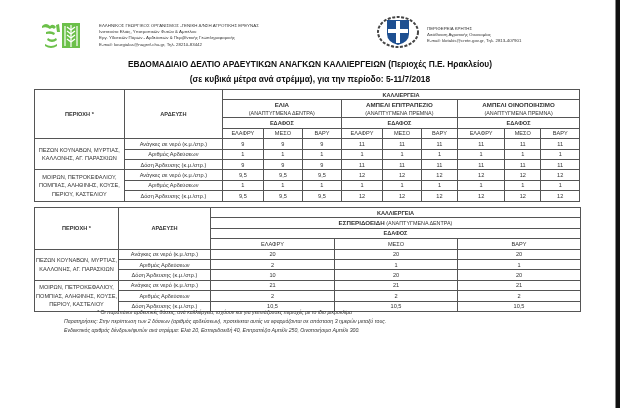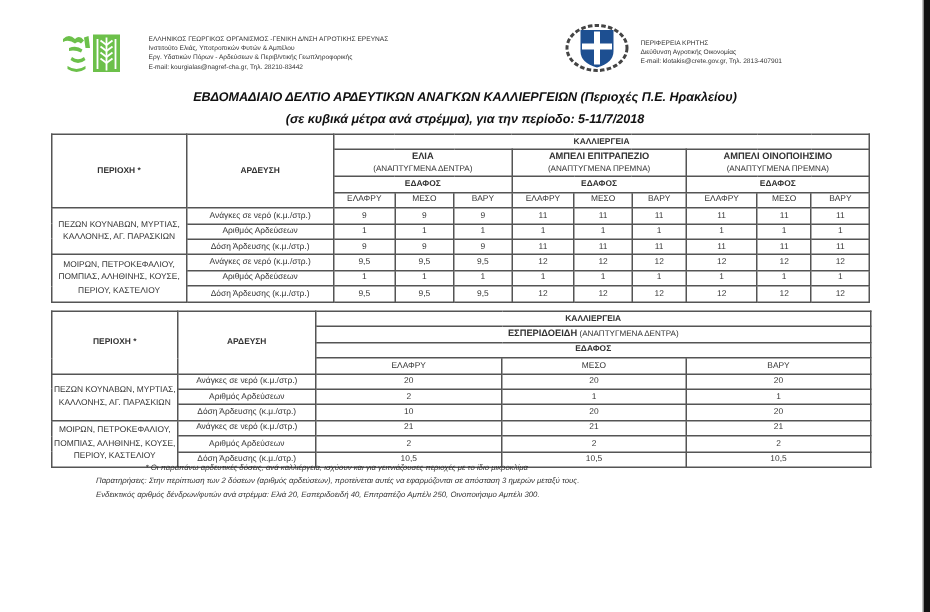--- a/index.html
+++ b/index.html
@@ -8,21 +8,21 @@
   .edge { position:absolute; right:0; top:0; width:4px; height:408px; background:#111; }
   .edge2 { position:absolute; right:4px; top:0; width:1px; height:408px; background:#888; }
 
   .hdr-left { position:absolute; left:40px; top:20px; width:260px; height:30px; }
   .logo-green { position:absolute; left:0; top:0; width:50px; height:30px; }
   .hdr-left .txt { position:absolute; left:59px; top:3px; font-size:4.4px; line-height:6.2px; color:#333; white-space:nowrap; }
   .hdr-right { position:absolute; left:376px; top:14px; width:200px; height:34px; }
   .emblem { position:absolute; left:0; top:0; width:44px; height:34px; }
   .hdr-right .txt { position:absolute; left:51px; top:12px; font-size:4.4px; line-height:6.2px; color:#333; white-space:nowrap; }
 
-  .title { position:absolute; left:0; width:620px; text-align:center; font-weight:bold; color:#111;font-style:italic; }
+  .title { position:absolute; left:0; width:620px; text-align:center; font-weight:bold; color:#111; }
   .t1 { top:59px; font-size:8.4px; }
   .t2 { top:74px; font-size:8.4px; }
 
   table.grid { position:absolute; border-collapse:collapse; table-layout:fixed; font-size:5.6px; color:#333; }
   table.grid td { border:0.6px solid #555; text-align:center; padding:0; height:9.4px; line-height:8px; overflow:hidden; white-space:nowrap; }
   table.grid td.b { font-weight:bold; }
   table.grid td.region { white-space:normal; line-height:8.5px; }
   table.grid tr.sep td { border-top:1.4px solid #111; }
   #tbl1 { left:34px; top:89px; width:546px; }
   #tbl2 { left:34px; top:207px; width:546px; }

